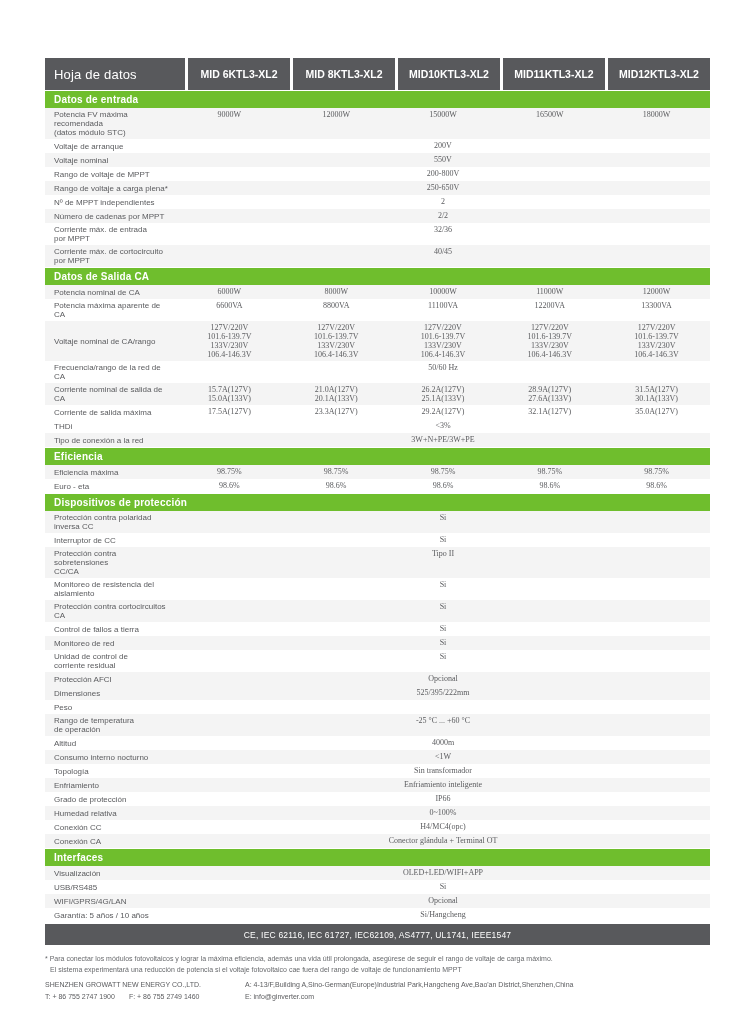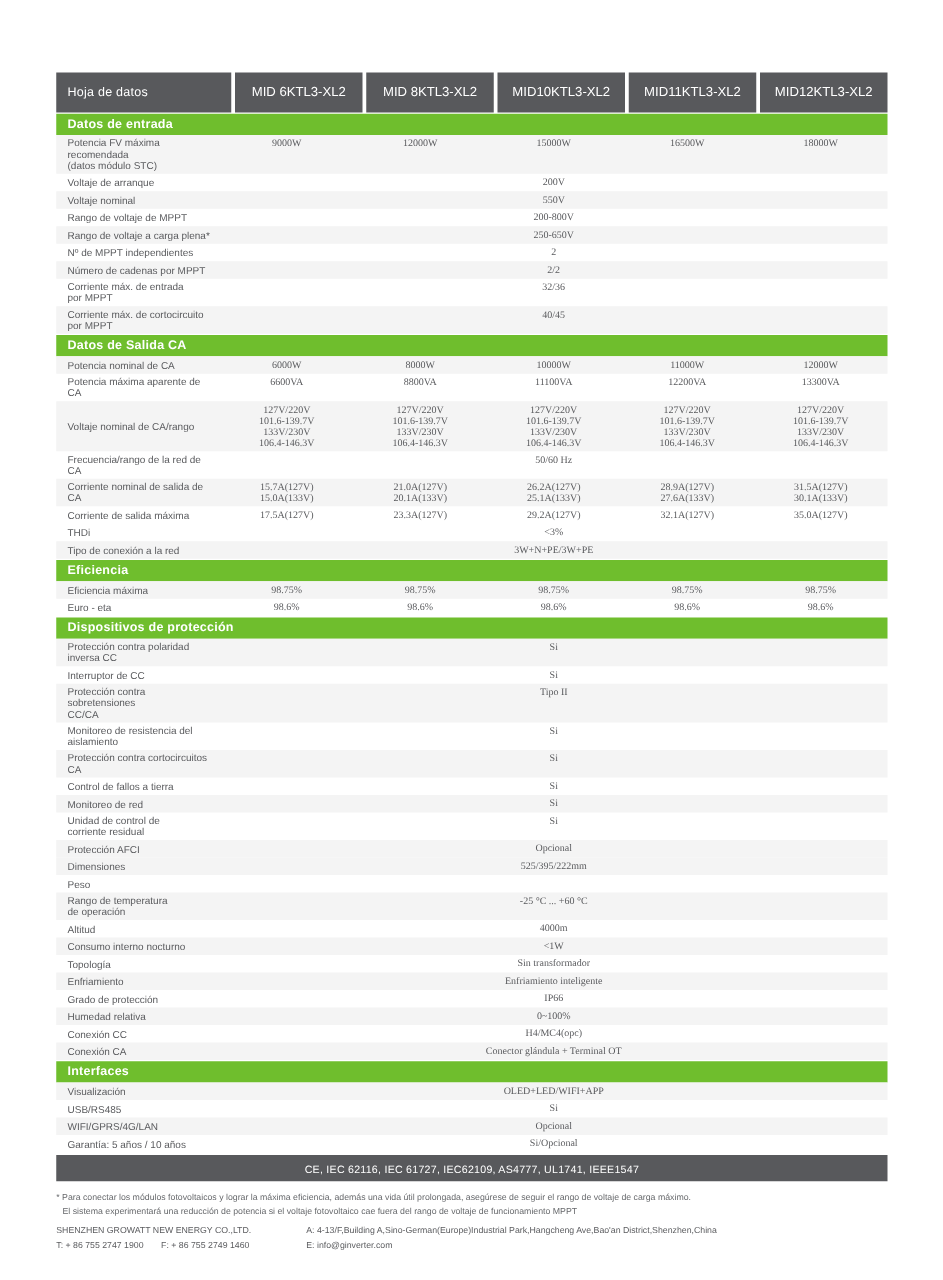--- a/index.html
+++ b/index.html
@@ -13,25 +13,25 @@
     width:754px;height:1024px;background:#ffffff;position:relative;
     font-family:"Liberation Sans", sans-serif;color:var(--txt);
     -webkit-font-smoothing:antialiased;
   }
   .sheet{position:absolute;left:45px;top:58px;width:665px;}
 
   
   .header-row{display:flex;gap:3px;height:32px;}
   .title-cell{
     flex:0 0 131px;background:var(--dark);color:#fff;display:flex;align-items:center;
-    padding-left:9px;font-size:10px;letter-spacing:.2px;
+    padding-left:9px;font-size:13px;letter-spacing:.2px;
   }
   .col-head{
     flex:1;background:var(--dark);color:#fff;display:flex;align-items:center;justify-content:center;
-    font-size:10.5px;font-weight:normal;white-space:nowrap;text-align:center;
+    font-size:10.5px;font-weight:bold;white-space:nowrap;text-align:center;
   }
 
   
   .section-bar{
     background:var(--green);color:#fff;font-weight:bold;font-size:10px;
     padding:3px 0 3px 9px;margin-top:1px;letter-spacing:.2px;
   }
   .row{display:flex;align-items:center;font-size:8px;line-height:9px;min-height:14px;}
   .row.stripe{background:var(--stripe);}
   .row-label{flex:0 0 131px;box-sizing:border-box;padding:2px 4px 2px 9px;}
@@ -615,21 +615,21 @@
             <div>Opcional</div>
           </div>
         </div>
       </div>
       <div class="row">
         <div class="row-label">
           <div>Garantía: 5 años / 10 años</div>
         </div>
         <div class="vals">
           <div class="span-val">
-            <div>Si/Opcional</div>
+            <div>Si/Hangcheng</div>
           </div>
         </div>
       </div>
     </div>
 
   <div class="cert-bar">CE, IEC 62116, IEC 61727, IEC62109, AS4777, UL1741, IEEE1547</div>
 
   <div class="footnote">
     <div class="l1">* Para conectar los módulos fotovoltaicos y lograr la máxima eficiencia, además una vida útil prolongada, asegúrese de seguir el rango de voltaje de carga máximo.</div>
     <div class="l2">El sistema experimentará una reducción de potencia si el voltaje fotovoltaico cae fuera del rango de voltaje de funcionamiento MPPT</div>

